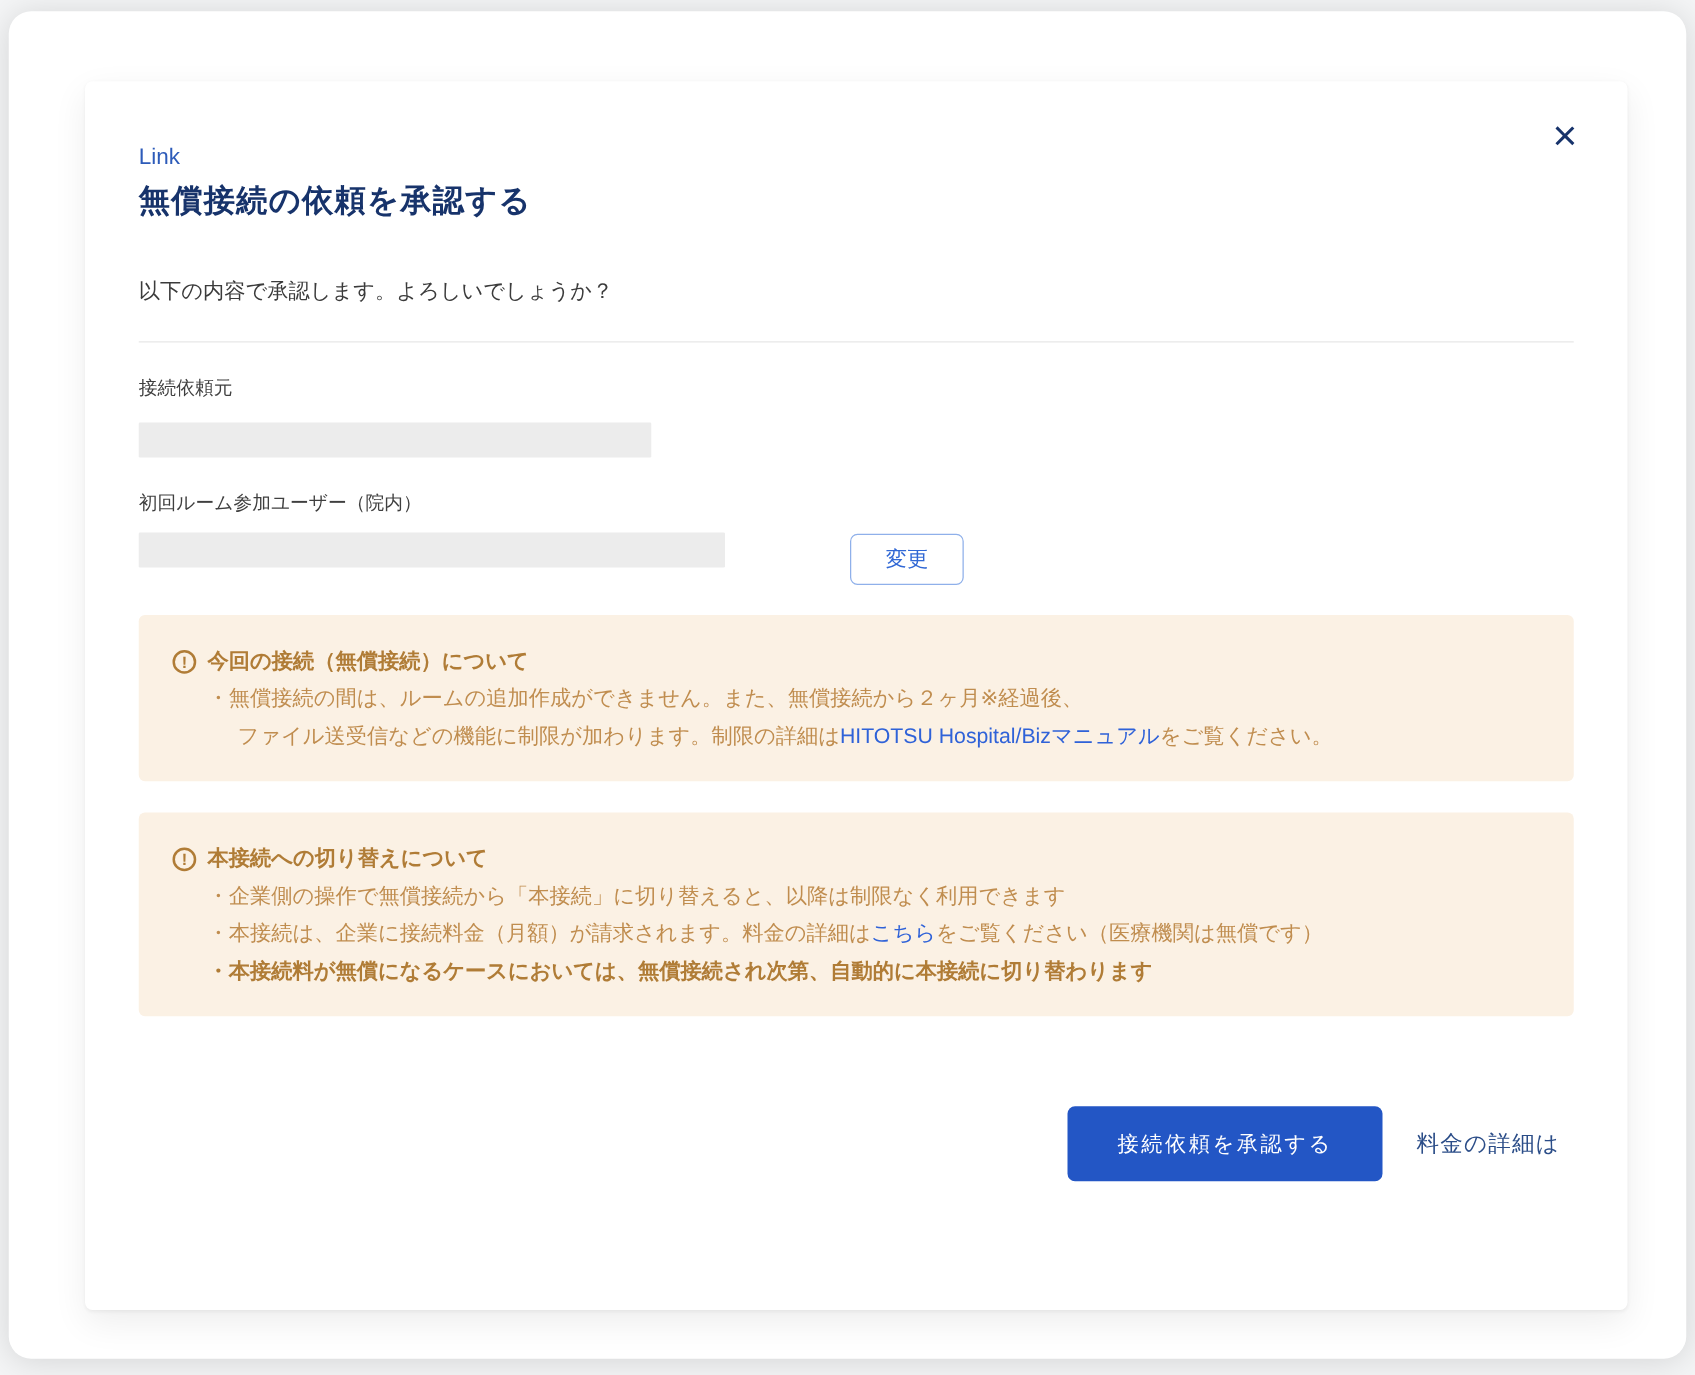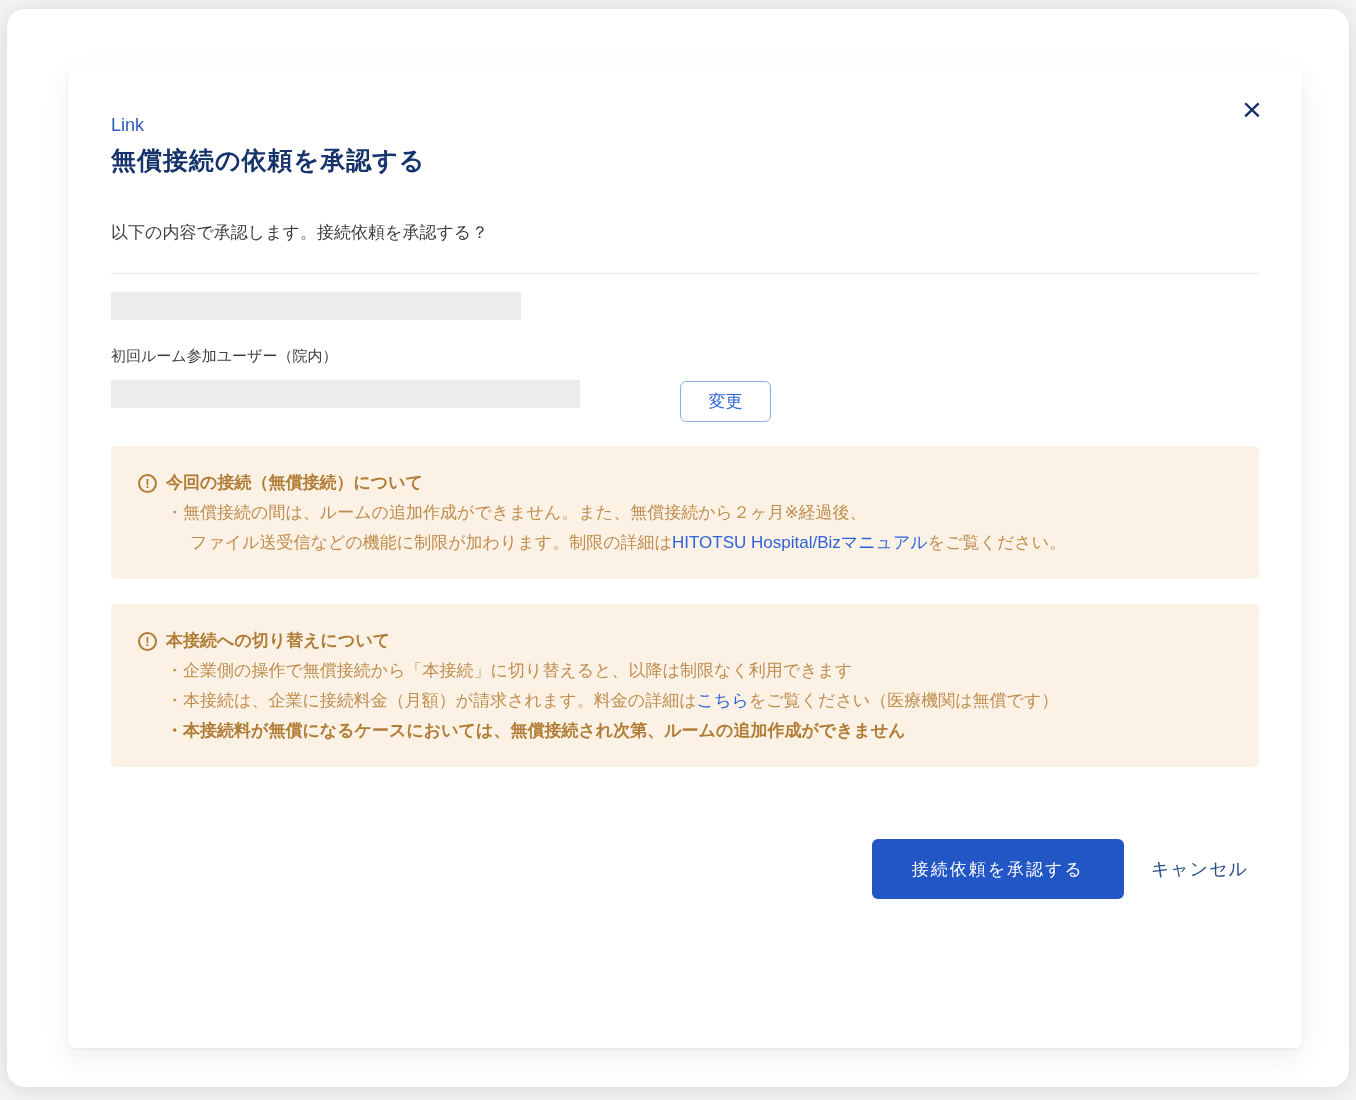--- a/index.html
+++ b/index.html
@@ -161,24 +161,25 @@
 <body>
 
 <div class="window">
   <div class="dialog-card">
 
     <button class="close-btn">×</button>
 
     <div class="eyebrow">Link</div>
     <h1 class="dialog-title">無償接続の依頼を承認する</h1>
 
-    <div class="confirm-message">以下の内容で承認します。接続依頼を承認する？</div>
+    <div class="confirm-message">以下の内容で承認します。よろしいでしょうか？</div>
 
     <hr class="divider">
 
+    <div class="field-label">接続依頼元</div>
     <div class="field-value-box w410"></div>
 
     <div class="field-label">初回ルーム参加ユーザー（院内）</div>
     <div class="field-row">
       <div class="field-value-box w469"></div>
       <button class="change-btn">変更</button>
     </div>
 
     <div class="notice-box first">
       <div class="notice-header">
@@ -189,22 +190,22 @@
       <div class="notice-line cont"><span>ファイル送受信などの機能に制限が加わります。制限の詳細は</span><a class="inline-link">HITOTSU Hospital/Bizマニュアル</a><span>をご覧ください。</span></div>
     </div>
 
     <div class="notice-box second">
       <div class="notice-header">
         <span class="warn-icon">!</span>
         <span>本接続への切り替えについて</span>
       </div>
       <div class="notice-line">・企業側の操作で無償接続から「本接続」に切り替えると、以降は制限なく利用できます</div>
       <div class="notice-line"><span>・本接続は、企業に接続料金（月額）が請求されます。料金の詳細は</span><a class="inline-link">こちら</a><span>をご覧ください（医療機関は無償です）</span></div>
-      <div class="notice-line bold">・本接続料が無償になるケースにおいては、無償接続され次第、ルームの追加作成ができません</div>
+      <div class="notice-line bold">・本接続料が無償になるケースにおいては、無償接続され次第、自動的に本接続に切り替わります</div>
     </div>
 
     <div class="footer">
       <button class="approve-btn">接続依頼を承認する</button>
-      <button class="cancel-link">キャンセル</button>
+      <button class="cancel-link">料金の詳細は</button>
     </div>
 
   </div>
 </div>
 
 </body></html>

